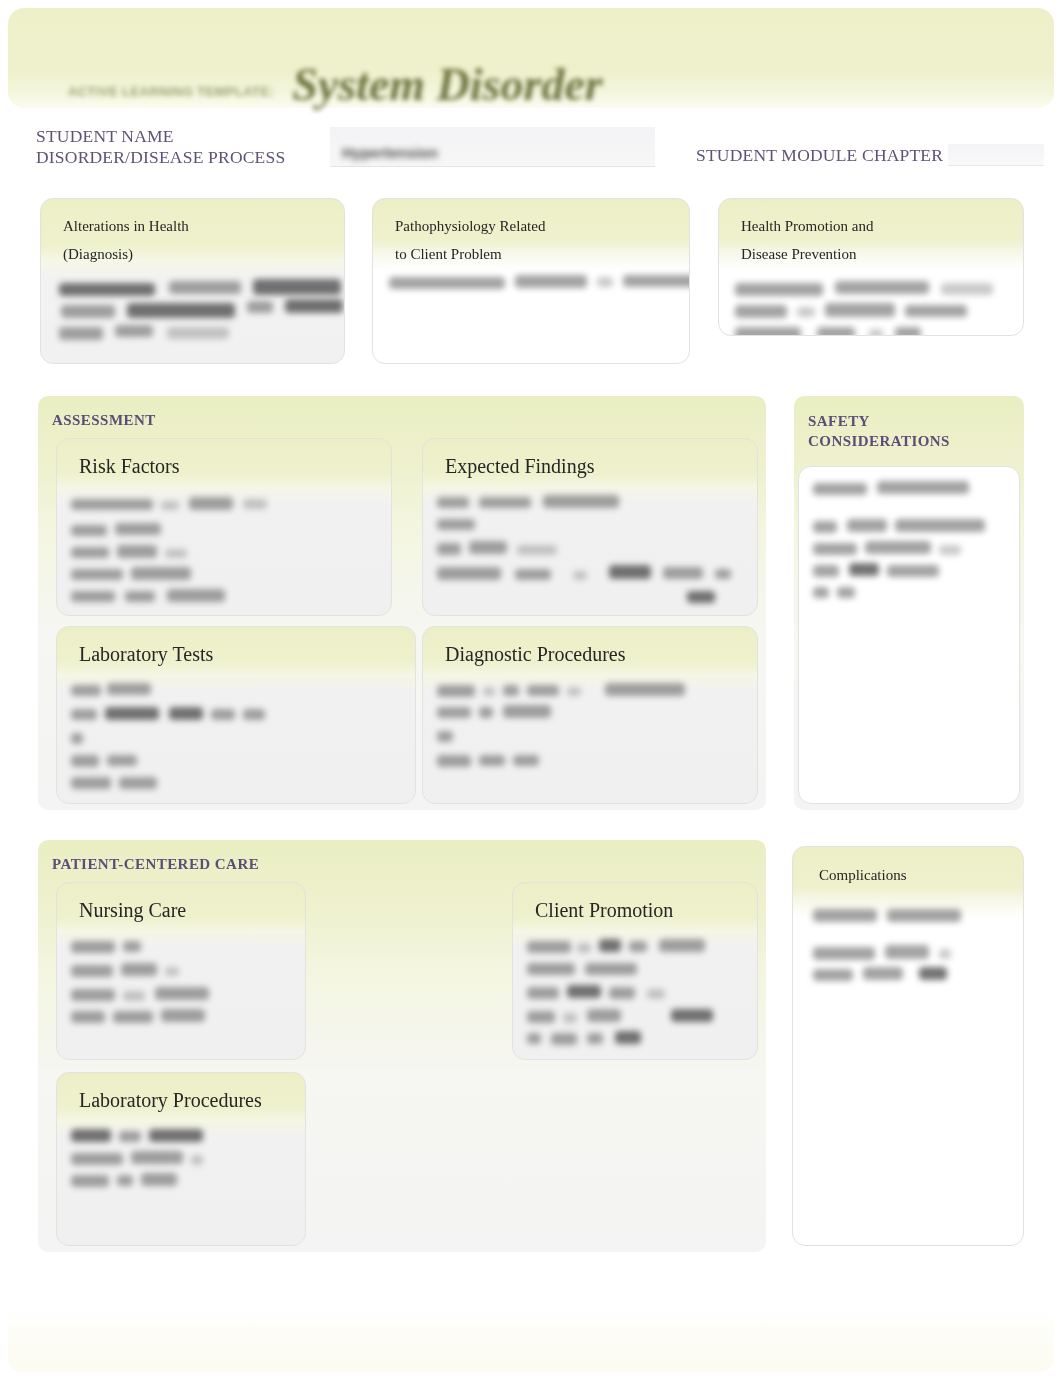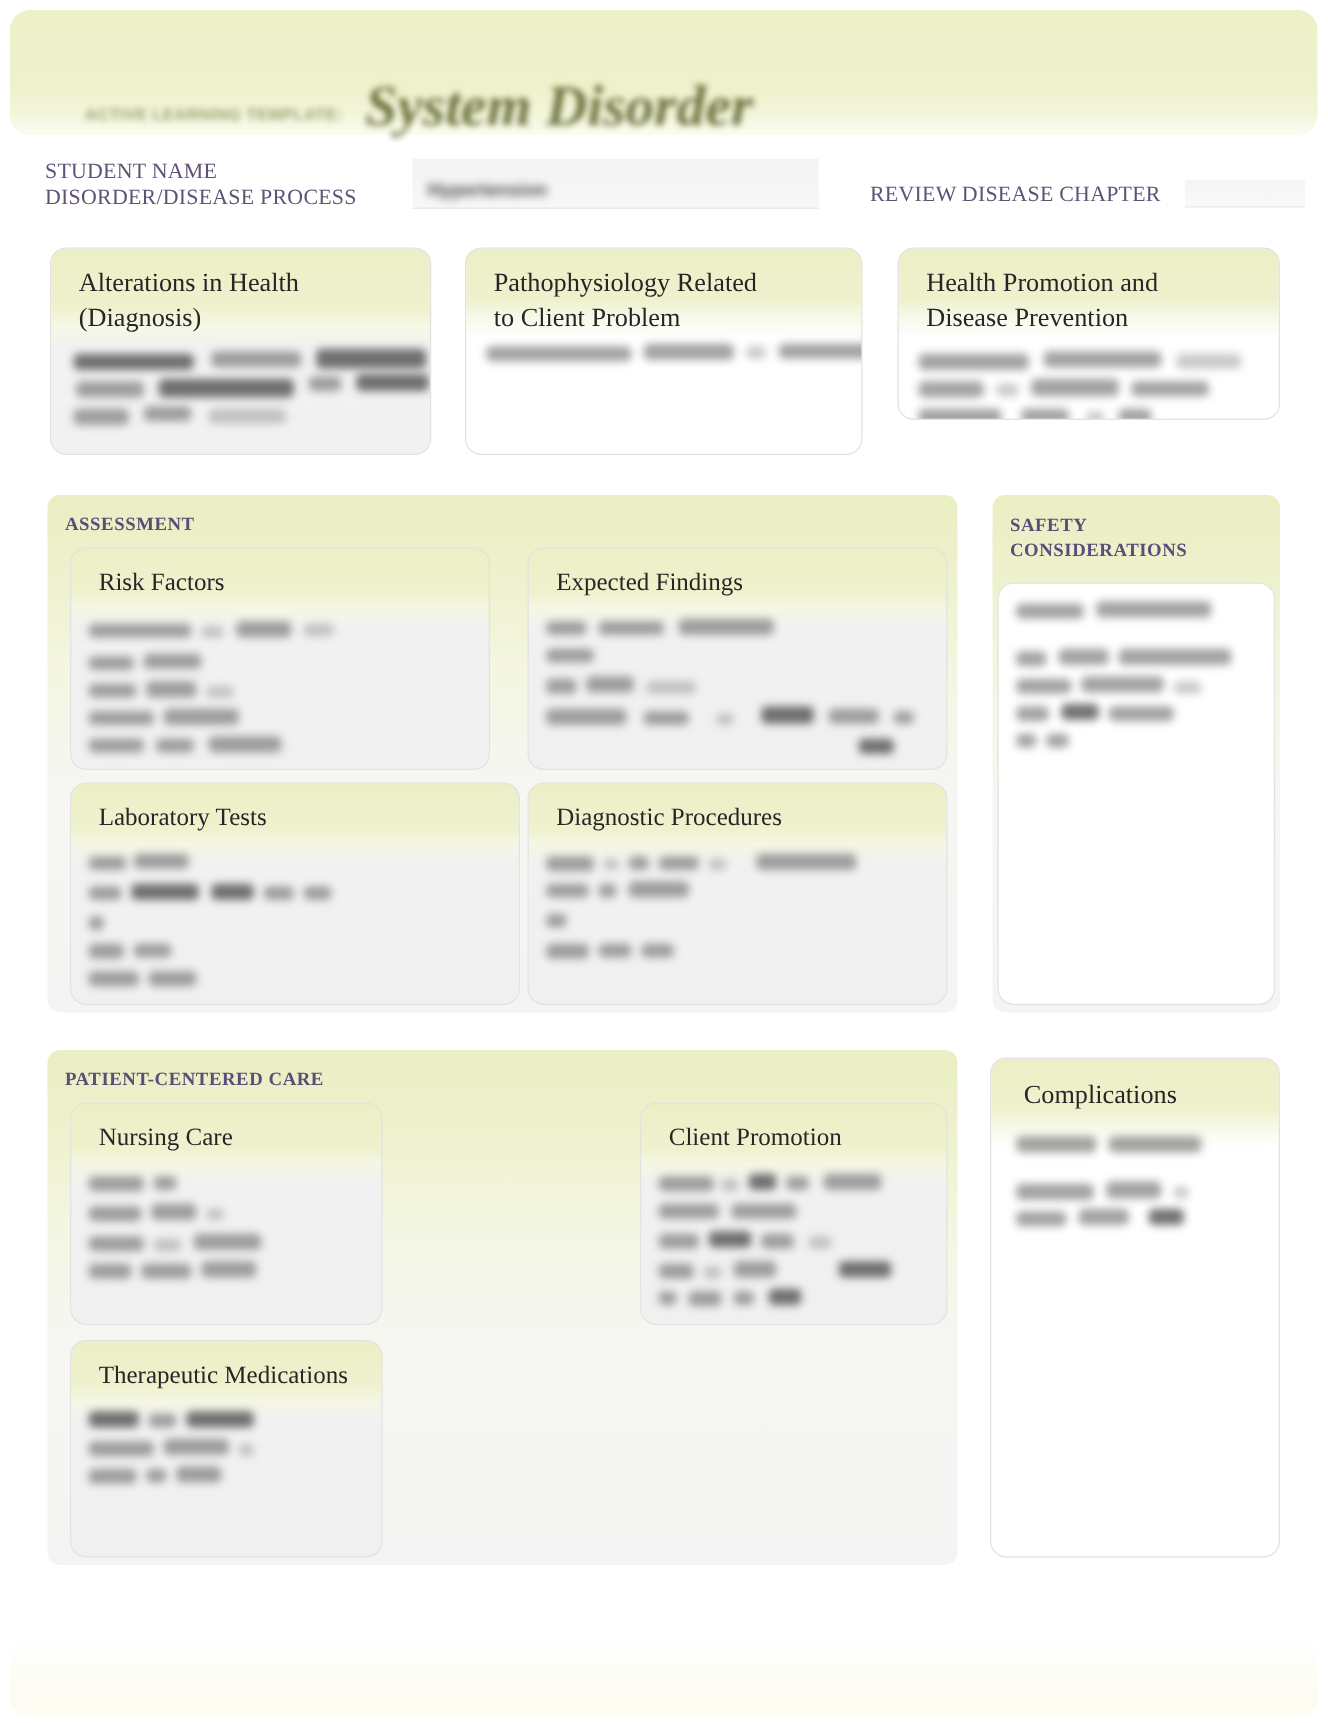--- a/index.html
+++ b/index.html
@@ -143,21 +143,21 @@
                 #ecefc6 0px,
                 #eef1cc 40px,
                 #f8f9ec 56px,
                 #ffffff 72px,
                 #ffffff 100%);
   }
   .card-title {
     position: absolute;
     left: 22px; top: 13px;
     font-family: "Liberation Serif", serif;
-    font-size: 21px;
+    font-size: 15px;
     color: #262626;
     line-height: 28px;
     white-space: pre-line;
   }
   .card-title.sm { font-size: 20px; }
 
   
   .scribble {
     position: absolute;
     background: #6a6a6a;
@@ -215,21 +215,21 @@
   <div class="meta-row">
     <div class="meta-labels">
       <div class="meta-label">STUDENT NAME</div>
       <div class="meta-label">DISORDER/DISEASE PROCESS</div>
     </div>
 
     <div class="meta-field">
       <div class="meta-field-value">Hypertension</div>
     </div>
 
-    <div class="meta-right-label">REVIEW DISEASE CHAPTER</div>
+    <div class="meta-right-label">STUDENT MODULE CHAPTER</div>
     <div class="meta-right-field">
       <div class="meta-field-value" style="left:8px;top:4px;font-size:13px;"></div>
     </div>
   </div>
 
   <div class="card tint" style="left:40px; top:198px; width:305px; height:166px;">
     <div class="card-title">Alterations in Health
 (Diagnosis)</div>
 
     <div class="scribble dk" style="left:18px; top:84px; width:96px; height:13px;"></div>
@@ -400,21 +400,21 @@
     <div class="scribble lt" style="left:50px; top:130px; width:14px; height:10px;"></div>
     <div class="scribble" style="left:74px; top:126px; width:34px; height:13px;"></div>
     <div class="scribble dk" style="left:158px; top:126px; width:42px; height:13px;"></div>
     <div class="scribble" style="left:14px; top:150px; width:14px; height:11px;"></div>
     <div class="scribble" style="left:38px; top:150px; width:26px; height:12px;"></div>
     <div class="scribble" style="left:74px; top:150px; width:16px; height:11px;"></div>
     <div class="scribble dk" style="left:102px; top:148px; width:26px; height:13px;"></div>
   </div>
 
   <div class="card tint-short" style="left:56px; top:1072px; width:250px; height:174px;">
-    <div class="card-title sm">Therapeutic Medications</div>
+    <div class="card-title sm">Laboratory Procedures</div>
     <div class="scribble dk" style="left:14px; top:56px; width:40px; height:13px;"></div>
     <div class="scribble" style="left:62px; top:58px; width:22px; height:11px;"></div>
     <div class="scribble dk" style="left:92px; top:56px; width:54px; height:13px;"></div>
     <div class="scribble" style="left:14px; top:80px; width:52px; height:12px;"></div>
     <div class="scribble" style="left:74px; top:78px; width:52px; height:13px;"></div>
     <div class="scribble lt" style="left:134px; top:82px; width:12px; height:10px;"></div>
     <div class="scribble" style="left:14px; top:102px; width:38px; height:12px;"></div>
     <div class="scribble" style="left:60px; top:102px; width:16px; height:11px;"></div>
     <div class="scribble" style="left:84px; top:100px; width:36px; height:13px;"></div>
   </div>

